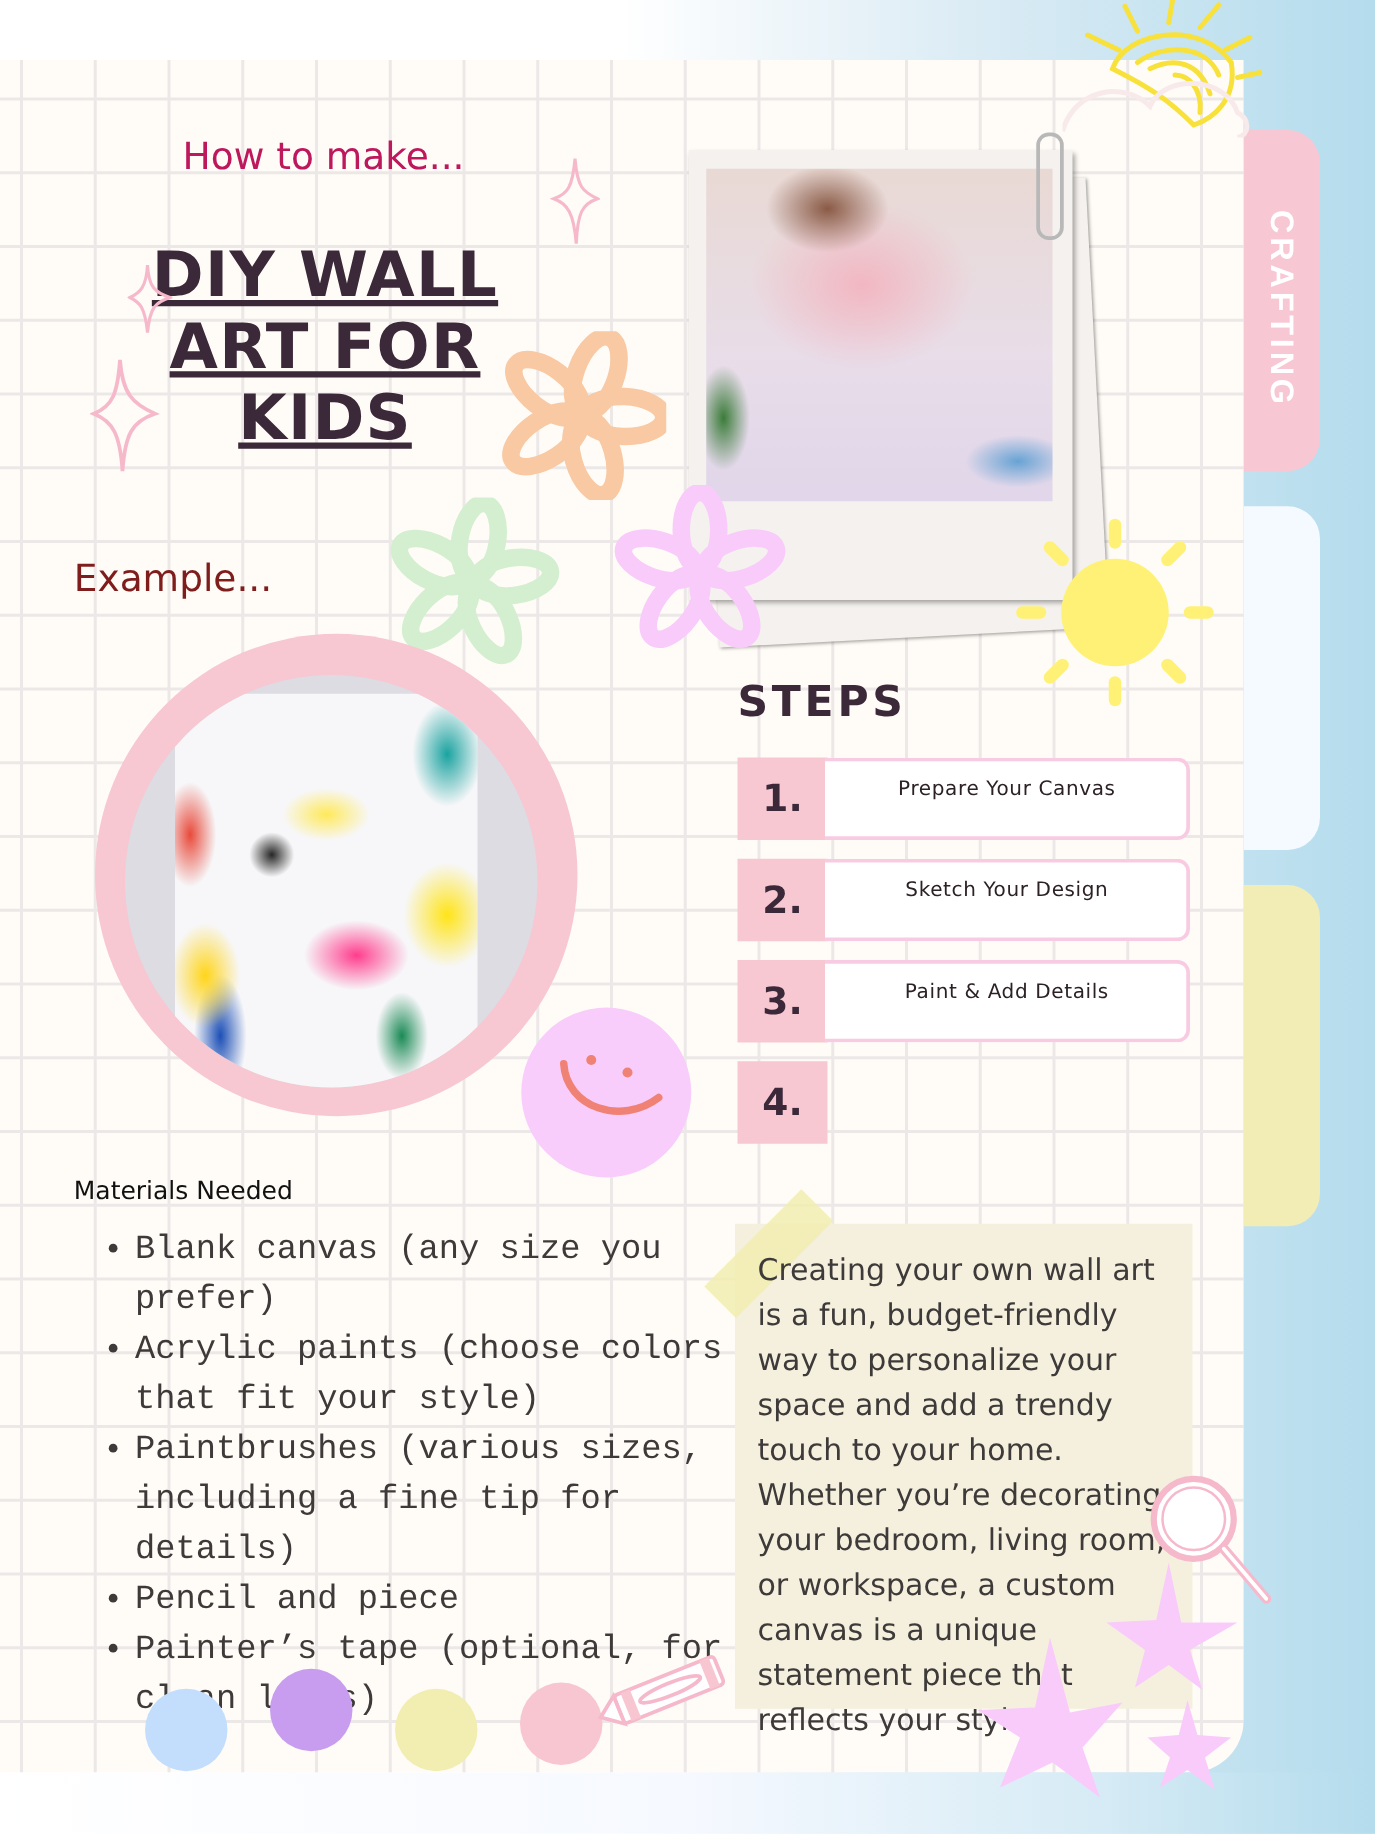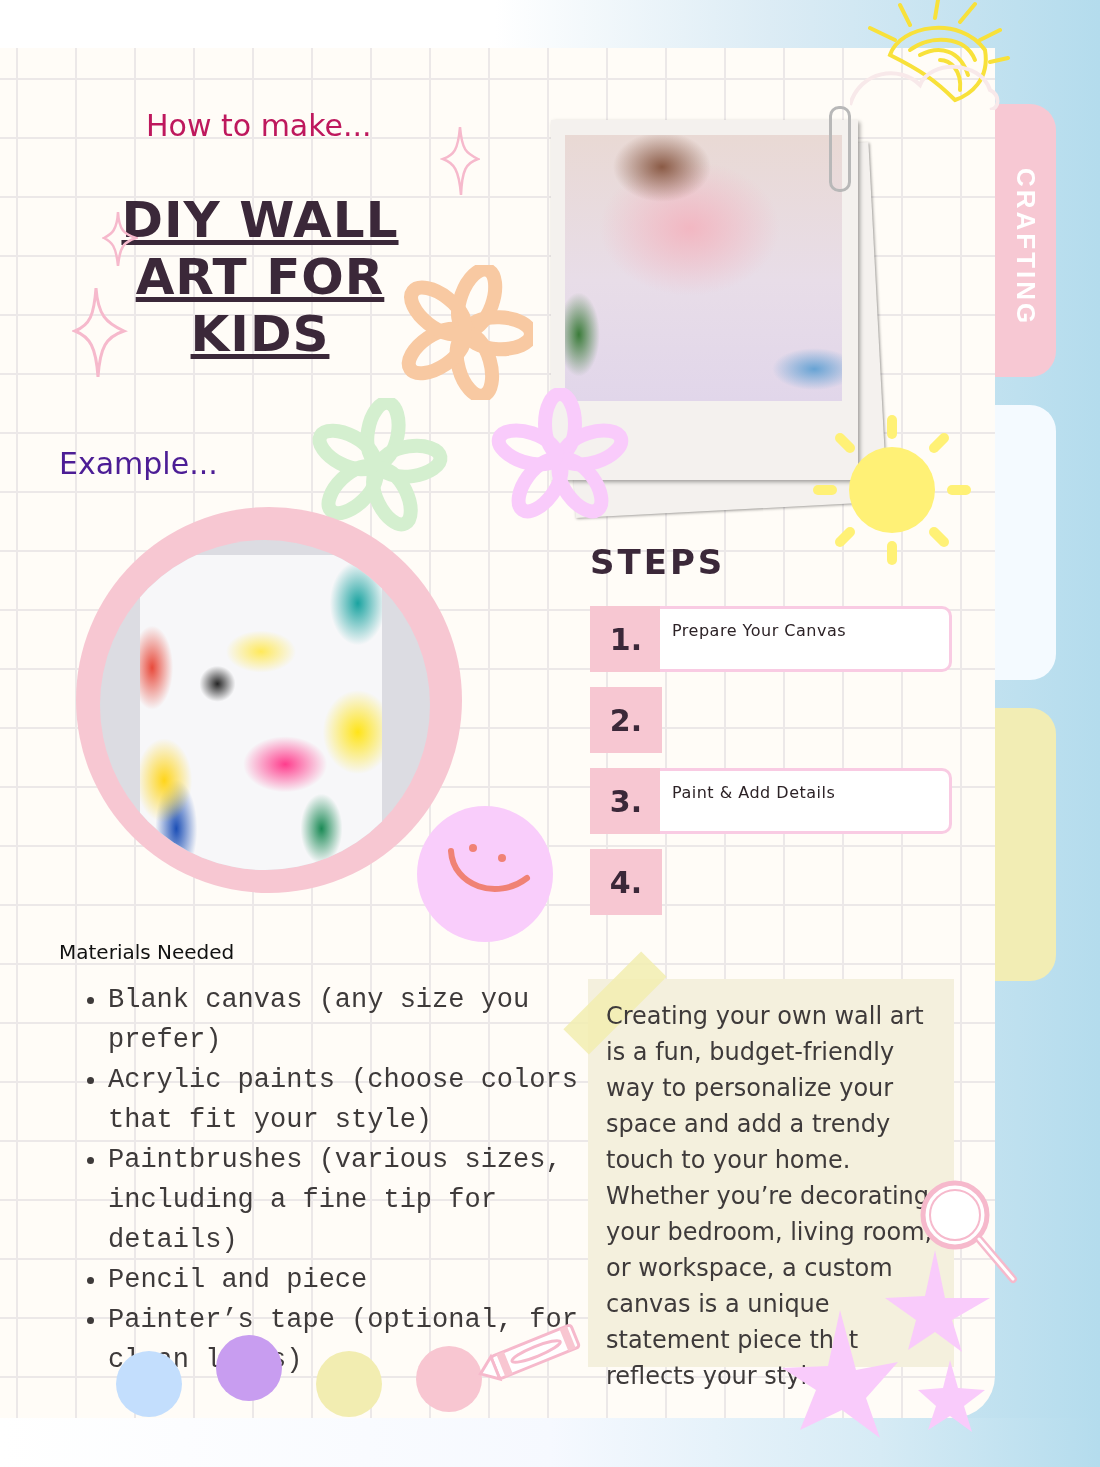--- a/index.html
+++ b/index.html
@@ -18,21 +18,21 @@
   .tab-pink{top:104px;height:273px;background:#f7c8d3;}
   .tab-white{top:405px;height:275px;background:#f4faff;}
   .tab-yellow{top:708px;height:273px;background:#f2edb4;}
   .tab-label{position:absolute;left:0;top:0;width:61px;height:273px;display:flex;align-items:flex-start;justify-content:center;}
   .tab-label span{writing-mode:vertical-rl;color:#ffffff;font-family:"Liberation Sans",sans-serif;font-weight:bold;
     font-size:26px;letter-spacing:3px;margin-top:64px;}
   .abs{position:absolute;}
   .howto{left:146px;top:108px;font-size:30px;color:#be185d;font-family:"DejaVu Sans",sans-serif;}
   .title{left:110px;top:192px;width:300px;text-align:center;font-family:"DejaVu Sans",sans-serif;font-weight:bold;
     font-size:50px;line-height:57px;color:#3b2839;letter-spacing:1px;text-decoration:underline;}
-  .example{left:59px;top:446px;font-size:30px;color:#4c1d95;}
+  .example{left:59px;top:446px;font-size:30px;color:#7f1d1d;}
   .art-ring{left:76px;top:507px;width:386px;height:386px;border-radius:50%;background:#f7c7d2;}
   .art-inner{left:100px;top:540px;width:330px;height:330px;border-radius:50%;background:#dcdce2;overflow:hidden;}
   .canvas{position:absolute;left:40px;top:15px;width:242px;height:322px;
     background:
       radial-gradient(ellipse 60px 40px at 60% 65%,#ff3d8d 0%,rgba(255,61,141,0) 70%),
       radial-gradient(ellipse 50px 60px at 90% 55%,#ffe418 0%,rgba(255,228,24,0) 70%),
       radial-gradient(ellipse 40px 60px at 10% 70%,#ffd51a 0%,rgba(255,213,26,0) 70%),
       radial-gradient(ellipse 40px 60px at 90% 15%,#1aa3a0 0%,rgba(26,163,160,0) 70%),
       radial-gradient(ellipse 30px 60px at 5% 35%,#e84a3b 0%,rgba(232,74,59,0) 70%),
       radial-gradient(ellipse 30px 70px at 15% 85%,#1c4fb6 0%,rgba(28,79,182,0) 70%),
@@ -52,21 +52,21 @@
       radial-gradient(ellipse 120px 90px at 45% 35%,#f2b7c2 0%,rgba(242,183,194,0) 75%),
       radial-gradient(ellipse 60px 30px at 90% 88%,#67a3d4 0%,rgba(103,163,212,0) 70%),
       radial-gradient(ellipse 30px 60px at 5% 75%,#3b7c3a 0%,rgba(59,124,58,0) 70%),
       linear-gradient(180deg,#e9d9d4 0%,#e8dde8 55%,#e1d6ea 100%);}
   .clip{left:829px;top:106px;width:16px;height:80px;border:3px solid #b8b8b8;border-radius:10px;}
   .steps-title{left:590px;top:542px;font-family:"DejaVu Sans",sans-serif;font-weight:bold;font-size:34px;letter-spacing:3px;color:#3b2839;}
   .step{position:absolute;left:590px;width:362px;height:66px;}
   .step-num{position:absolute;left:0;top:0;width:72px;height:100%;background:#f7c7d2;display:flex;align-items:center;justify-content:center;
     font-weight:bold;font-size:30px;color:#3b2839;}
   .step-box{position:absolute;left:70px;top:0;right:0;height:100%;box-sizing:border-box;background:#ffffff;border:3px solid #f9cbe3;border-left:none;
-    border-radius:0 10px 10px 0;padding:10px 10px 0 12px;font-size:16px;line-height:24px;color:#2c2226;letter-spacing:0.5px;}
+    border-radius:0 10px 10px 0;padding:10px 10px 0 12px;font-size:16px;line-height:24px;color:#2c2226;letter-spacing:0.5px;text-align:center;}
   .note{left:588px;top:979px;width:366px;height:388px;background:#f4f0dd;}
   .note-text{left:606px;top:998px;width:340px;font-size:24px;line-height:36px;color:#3e3a3a;}
   .tape{left:560px;top:985px;width:110px;height:36px;background:rgba(242,237,176,0.85);transform:rotate(-45deg);}
   .dot{position:absolute;border-radius:50%;width:66px;height:66px;}
 </style>
 </head>
 <body>
 
 <div class="bottom-fade"></div>
 
@@ -169,20 +169,21 @@
 </div>
 
 <div class="abs steps-title">STEPS</div>
 
 <div class="step" style="top:606px;">
   <div class="step-num">1.</div>
   <div class="step-box">Prepare Your Canvas</div>
 </div>
 <div class="step" style="top:687px;">
   <div class="step-num">2.</div>
+  <div class="step-box">Sketch Your Design</div>
 </div>
 <div class="step" style="top:768px;">
   <div class="step-num">3.</div>
   <div class="step-box">Paint &amp; Add Details</div>
 </div>
 <div class="step" style="top:849px;">
   <div class="step-num">4.</div>
 </div>
 
 <div class="abs materials-title">Materials Needed</div>

